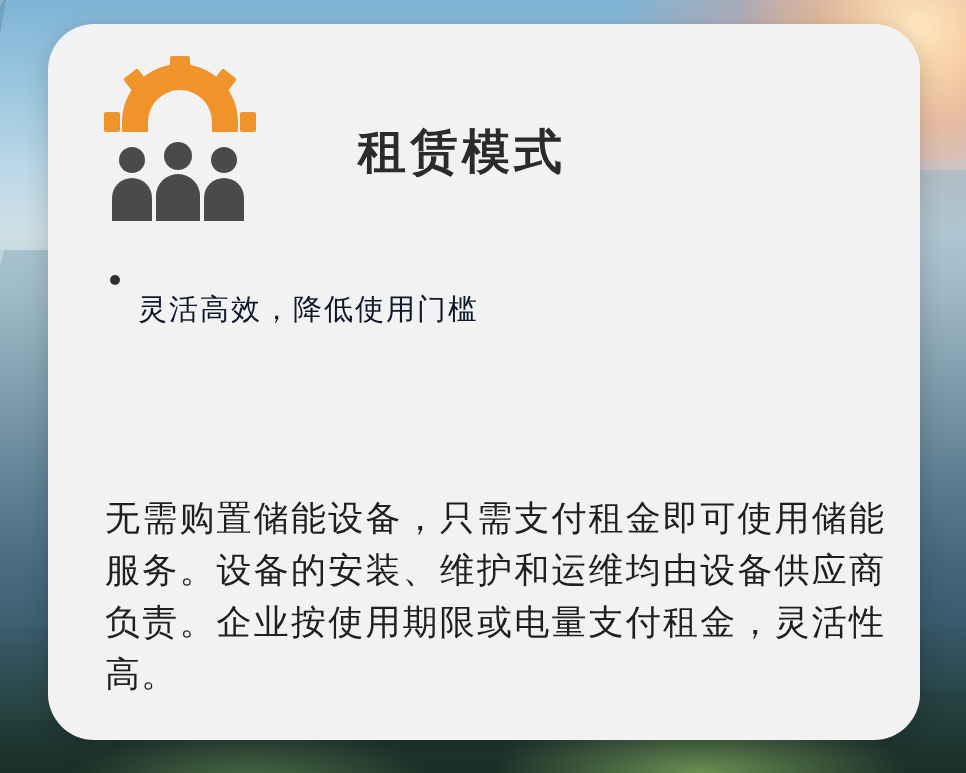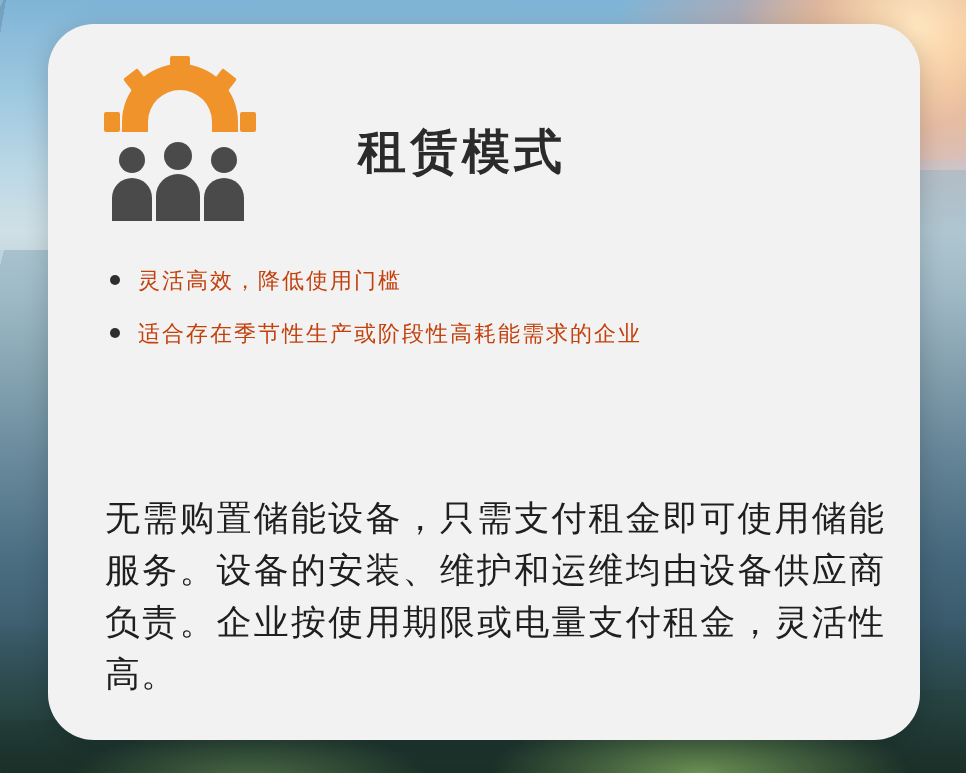--- a/index.html
+++ b/index.html
@@ -143,24 +143,25 @@
   }
   .bullet-dot {
     flex: 0 0 auto;
     width: 10px;
     height: 10px;
     border-radius: 50%;
     background: #2f2f2f;
     margin: 13px 18px 0 6px;
   }
   .bullet-text {
-    font-size: 22px;
-    color: #c2410c;
+    font-size: 29px;
+    color: #0f172a;
     line-height: 38px;
     letter-spacing: 2px;
+    margin-top: 28px;
   }
 
   
   .paragraph {
     position: absolute;
     left: 57px;
     top: 468px;
     width: 780px;
     font-size: 35px;
     line-height: 52px;
@@ -220,22 +221,18 @@
       </div>
 
       <div class="title">租赁模式</div>
     </div>
 
     <div class="bullets">
       <div class="bullet-row">
         <span class="bullet-dot"></span>
         <span class="bullet-text">灵活高效，降低使用门槛</span>
       </div>
-      <div class="bullet-row">
-        <span class="bullet-dot"></span>
-        <span class="bullet-text">适合存在季节性生产或阶段性高耗能需求的企业</span>
-      </div>
     </div>
 
     <div class="paragraph">无需购置储能设备，只需支付租金即可使用储能服务。设备的安装、维护和运维均由设备供应商负责。企业按使用期限或电量支付租金，灵活性高。</div>
 
   </div>
 </div>
 
 </body></html>

